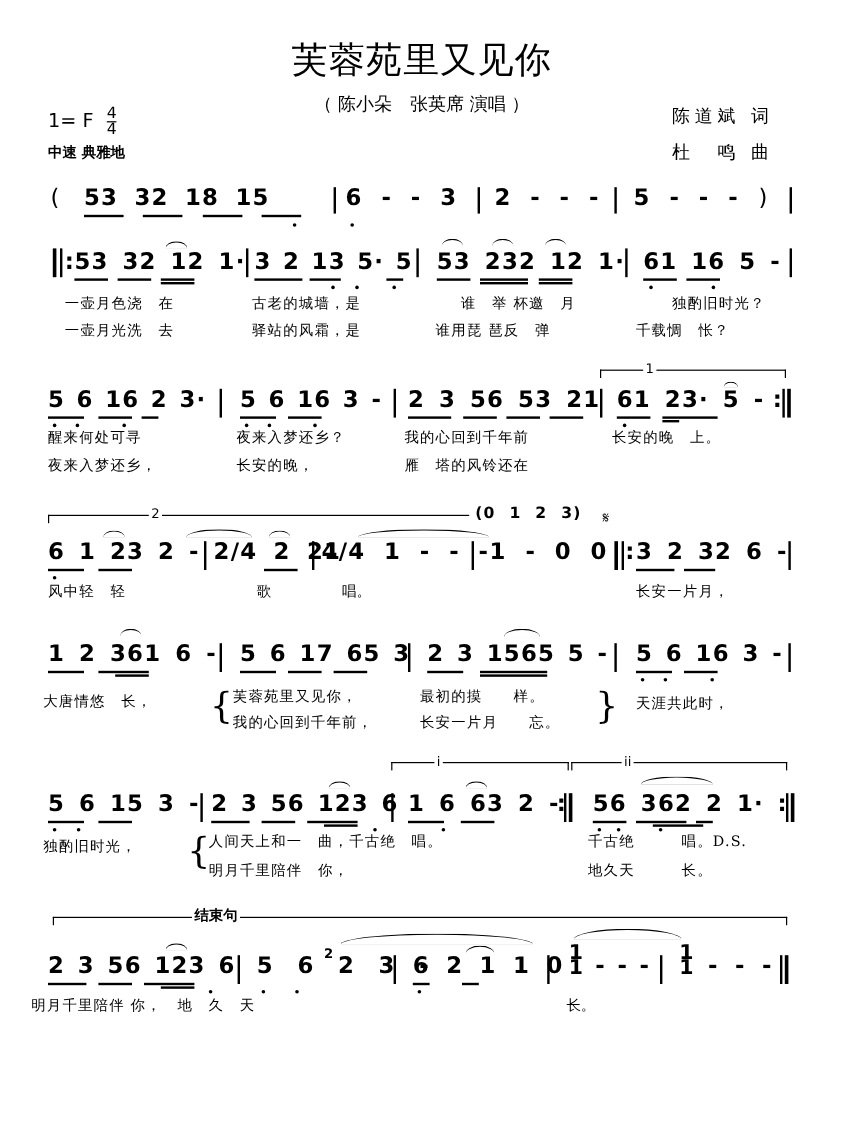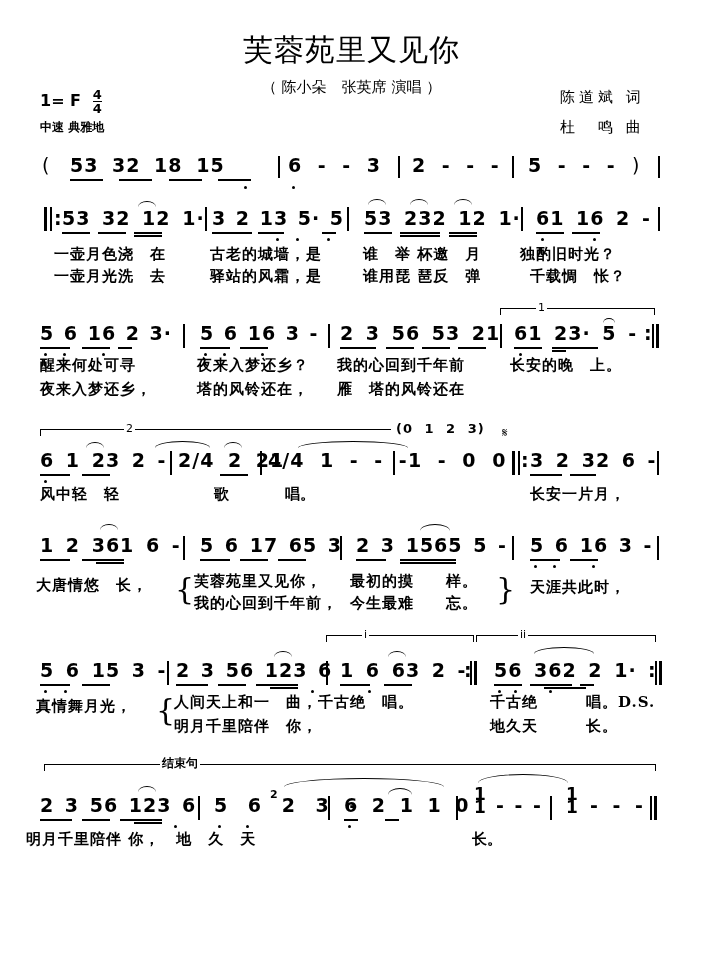--- a/index.html
+++ b/index.html
@@ -1,30 +1,30 @@
 <!DOCTYPE html>
 <html><head>
 <meta charset="utf-8">
 <style>
   html, body { margin:0; padding:0; background:#ffffff; }
   body { width:703px; height:954px; position:relative; overflow:hidden; color:#000;
          font-family:"DejaVu Sans", sans-serif; }
   .abs { position:absolute; }
   .title { left:0; width:703px; top:30px; text-align:center; font-size:30px; letter-spacing:1px; }
   .singers { left:0; width:703px; top:78px; text-align:center; font-size:15px; }
-  .key { left:40px; top:88px; font-size:16px; font-weight:bold; }
+  .key { left:40px; top:88px; font-size:16px; font-weight:normal; }
   .key .frac { display:inline-block; vertical-align:middle; text-align:center; font-size:13px; line-height:13px; margin-left:6px; }
   .key .frac span { display:block; }
   .key .frac .num { border-bottom:1.5px solid #000; }
   .tempo { left:40px; top:119px; font-size:12px; font-weight:bold; }
   .credit { left:560px; font-size:15px; font-family:"DejaVu Serif", serif; letter-spacing:4px; }
 
   .line { position:absolute; left:0; width:703px; }
   .notes { position:absolute; font-size:19px; font-weight:bold; white-space:pre; letter-spacing:1px; }
-  .lyr { position:absolute; font-size:15px; font-family:"DejaVu Serif", serif; white-space:pre;font-weight:bold; }
+  .lyr { position:absolute; font-size:12px; font-family:"DejaVu Serif", serif; white-space:pre; }
   .bar { position:absolute; width:1.5px; background:#000; }
   .bar.thick { width:3px; }
   .ul { position:absolute; height:1.5px; background:#000; }
   .dot { position:absolute; width:3px; height:3px; border-radius:50%; background:#000; }
   .slur { position:absolute; border-top:1.5px solid #000; border-radius:50% 50% 0 0 / 100% 100% 0 0; }
   .bracket { position:absolute; border-top:1.5px solid #000; border-left:1.5px solid #000; border-right:1.5px solid #000; height:6px; }
   .bracket-label { position:absolute; font-size:11px; background:#fff; padding:0 2px; }
   .brace { position:absolute; font-size:30px; font-family:"DejaVu Serif", serif; line-height:30px; }
   .small { font-size:13px; font-weight:bold; }
 </style>
@@ -85,30 +85,30 @@
   <div class="notes" style="left:364px;top:12px;word-spacing:4px">53 232 12 1·</div>
   <div class="ul" style="left:364px;top:37px;width:28px"></div>
   <div class="ul" style="left:400px;top:37px;width:40px"></div>
   <div class="ul" style="left:400px;top:40px;width:40px"></div>
   <div class="ul" style="left:449px;top:37px;width:28px"></div>
   <div class="ul" style="left:449px;top:40px;width:28px"></div>
   <div class="slur" style="left:368px;top:4px;width:18px;height:5px"></div>
   <div class="slur" style="left:410px;top:4px;width:18px;height:5px"></div>
   <div class="slur" style="left:454px;top:4px;width:18px;height:5px"></div>
   <div class="bar" style="left:521px;top:12px;height:24px"></div>
-  <div class="notes" style="left:536px;top:12px;word-spacing:4px">61 16 2 -</div>
+  <div class="notes" style="left:536px;top:12px;word-spacing:4px">61 16 5 -</div>
   <div class="ul" style="left:536px;top:37px;width:28px"></div>
   <div class="dot" style="left:541px;top:43px"></div>
   <div class="ul" style="left:572px;top:37px;width:28px"></div>
   <div class="dot" style="left:593px;top:43px"></div>
   <div class="bar" style="left:658px;top:12px;height:24px"></div>
   <div class="lyr" style="left:54px;top:50px;letter-spacing:1px">一壶月色浇　在</div>
   <div class="lyr" style="left:210px;top:50px;letter-spacing:1px">古老的城墙，是</div>
-  <div class="lyr" style="left:363px;top:50px;letter-spacing:1px">谁　举 杯邀　月</div>
-  <div class="lyr" style="left:520px;top:50px;letter-spacing:1px">独酌旧时光？</div>
+  <div class="lyr" style="left:384px;top:50px;letter-spacing:1px">谁　举 杯邀　月</div>
+  <div class="lyr" style="left:560px;top:50px;letter-spacing:1px">独酌旧时光？</div>
   <div class="lyr" style="left:54px;top:72px;letter-spacing:1px">一壶月光洗　去</div>
   <div class="lyr" style="left:210px;top:72px;letter-spacing:1px">驿站的风霜，是</div>
   <div class="lyr" style="left:363px;top:72px;letter-spacing:1px">谁用琵 琶反　弹</div>
   <div class="lyr" style="left:530px;top:72px;letter-spacing:1px">千载惆　怅？</div>
 </div>
 
 <div class="line" style="top:298px">
   <div class="bracket" style="left:500px;top:10px;width:153px"></div>
   <div class="bracket-label" style="left:536px;top:3px">1</div>
   <div class="notes" style="left:40px;top:24px;word-spacing:2px">5 6 16 2 3·</div>
@@ -139,21 +139,21 @@
   <div class="ul" style="left:552px;top:52px;width:14px"></div>
   <div class="slur" style="left:603px;top:20px;width:12px;height:4px"></div>
   <div class="notes" style="left:644px;top:24px">:</div>
   <div class="bar" style="left:652px;top:26px;height:24px"></div>
   <div class="bar thick" style="left:656px;top:26px;height:24px"></div>
   <div class="lyr" style="left:40px;top:58px;letter-spacing:1px">醒来何处可寻</div>
   <div class="lyr" style="left:197px;top:58px;letter-spacing:1px">夜来入梦还乡？</div>
   <div class="lyr" style="left:337px;top:58px;letter-spacing:1px">我的心回到千年前</div>
   <div class="lyr" style="left:510px;top:58px;letter-spacing:1px">长安的晚　上。</div>
   <div class="lyr" style="left:40px;top:82px;letter-spacing:1px">夜来入梦还乡，</div>
-  <div class="lyr" style="left:197px;top:82px;letter-spacing:1px">塔的风铃还在，</div>
+  <div class="lyr" style="left:197px;top:82px;letter-spacing:1px">长安的晚，</div>
   <div class="lyr" style="left:337px;top:82px;letter-spacing:1px">雁　塔的风铃还在</div>
 </div>
 
 <div class="line" style="top:415px">
   <div class="bracket" style="left:40px;top:14px;width:350px;border-right:none"></div>
   <div class="bracket-label" style="left:124px;top:7px">2</div>
   <div class="notes small" style="left:396px;top:6px;word-spacing:6px">(0 1 2 3)</div>
   <div class="notes small" style="left:502px;top:10px;font-weight:normal">𝄋</div>
   <div class="slur" style="left:155px;top:26px;width:55px;height:6px"></div>
   <div class="slur" style="left:298px;top:26px;width:110px;height:6px"></div>
@@ -206,21 +206,21 @@
   <div class="dot" style="left:534px;top:55px"></div>
     <div class="dot" style="left:553px;top:55px"></div>
   <div class="ul" style="left:570px;top:49px;width:28px"></div>
   <div class="dot" style="left:592px;top:55px"></div>
   <div class="bar" style="left:657px;top:26px;height:24px"></div>
   <div class="lyr" style="left:36px;top:66px;letter-spacing:1px">大唐情悠　长，</div>
   <div class="brace" style="left:175px;top:64px">{</div>
   <div class="lyr" style="left:194px;top:62px;letter-spacing:1px">芙蓉苑里又见你，</div>
   <div class="lyr" style="left:350px;top:62px;letter-spacing:1px">最初的摸　　样。</div>
   <div class="lyr" style="left:194px;top:84px;letter-spacing:1px">我的心回到千年前，</div>
-  <div class="lyr" style="left:350px;top:84px;letter-spacing:1px">今生最难　　忘。</div>
+  <div class="lyr" style="left:350px;top:84px;letter-spacing:1px">长安一片月　　忘。</div>
   <div class="brace" style="left:496px;top:64px">}</div>
   <div class="lyr" style="left:530px;top:68px;letter-spacing:1px">天涯共此时，</div>
 </div>
 
 <div class="line" style="top:625px">
   <div class="bracket" style="left:326px;top:10px;width:146px"></div>
   <div class="bracket-label" style="left:362px;top:3px">i</div>
   <div class="bracket" style="left:476px;top:10px;width:178px"></div>
   <div class="bracket-label" style="left:518px;top:3px">ii</div>
   <div class="notes" style="left:40px;top:34px;word-spacing:4px">5 6 15 3 -</div>
@@ -250,21 +250,21 @@
   <div class="dot" style="left:498px;top:65px"></div>
     <div class="dot" style="left:514px;top:65px"></div>
   <div class="ul" style="left:530px;top:59px;width:42px"></div>
   <div class="ul" style="left:544px;top:62px;width:42px"></div>
   <div class="dot" style="left:549px;top:65px"></div>
   <div class="ul" style="left:580px;top:59px;width:14px"></div>
   <div class="slur" style="left:534px;top:22px;width:60px;height:6px"></div>
   <div class="notes" style="left:648px;top:34px">:</div>
   <div class="bar" style="left:655px;top:36px;height:24px"></div>
   <div class="bar thick" style="left:659px;top:36px;height:24px"></div>
-  <div class="lyr" style="left:36px;top:72px;letter-spacing:1px">真情舞月光，</div>
+  <div class="lyr" style="left:36px;top:72px;letter-spacing:1px">独酌旧时光，</div>
   <div class="brace" style="left:156px;top:70px">{</div>
   <div class="lyr" style="left:174px;top:68px;letter-spacing:1px">人间天上和一　曲，千古绝　唱。</div>
   <div class="lyr" style="left:490px;top:68px;letter-spacing:1px">千古绝　　　唱。D.S.</div>
   <div class="lyr" style="left:174px;top:92px;letter-spacing:1px">明月千里陪伴　你，</div>
   <div class="lyr" style="left:490px;top:92px;letter-spacing:1px">地久天　　　长。</div>
 </div>
 
 <div class="line" style="top:750px">
   <div class="bracket" style="left:44px;top:14px;width:610px"></div>
   <div class="bracket-label small" style="left:160px;top:5px;font-size:12px">结束句</div>

